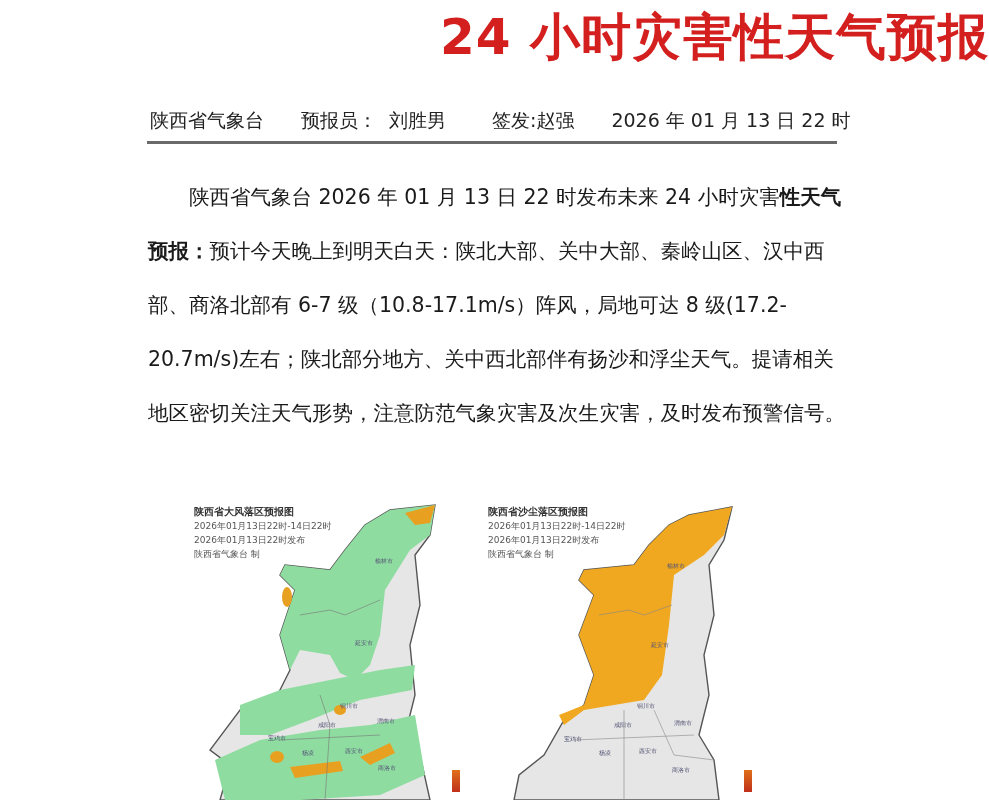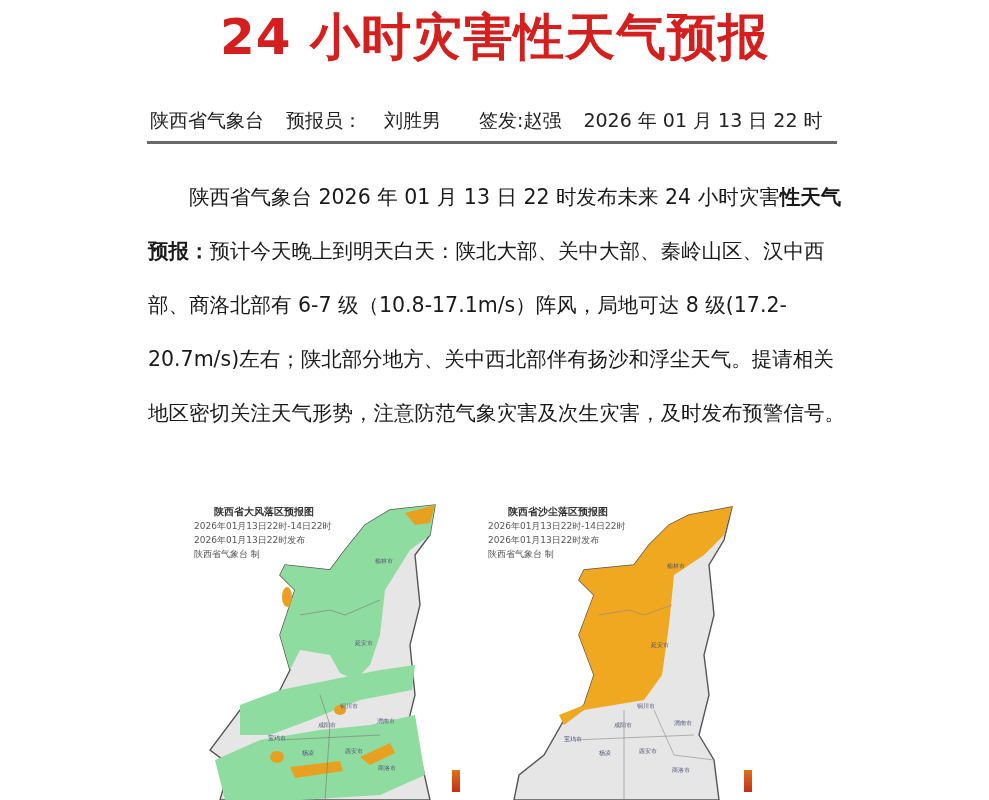--- a/index.html
+++ b/index.html
@@ -5,29 +5,29 @@
     html, body { margin: 0; padding: 0; }
     body {
       width: 989px; height: 800px; overflow: hidden;
       background: #ffffff;
       font-family: "DejaVu Sans", "Liberation Sans", sans-serif;
       color: #1a1a1a;
       position: relative;
     }
     .title {
       position: absolute; left: 0; top: 2px; width: 989px;
-      text-align: center;
+      text-align: right;
       font-size: 50px; font-weight: bold; color: #d41f1f;
       letter-spacing: 1px;
       line-height: 70px;
     }
     .meta {
       position: absolute; left: 150px; top: 108px; width: 680px;
       font-size: 19px; color: #222;
-      display: flex; gap: 0; white-space: nowrap;
+      display: flex; gap: 15px; white-space: nowrap;
     }
     .meta span { margin-right: 22px; }
     .meta .dt { margin-right: 0; }
     .rule {
       position: absolute; left: 147px; top: 141px; width: 690px;
       height: 3px; background: #6a6a6a;
     }
     .body-text {
       position: absolute; left: 148px; top: 170px; width: 700px;
       font-size: 20.5px; line-height: 54px; color: #1a1a1a;
@@ -37,35 +37,35 @@
     .map {
       position: absolute; top: 495px;
     }
     .map-wind { left: 180px; width: 300px; height: 305px; }
     .map-dust { left: 474px; width: 310px; height: 305px; }
     .map-caption {
       position: absolute; left: 14px; top: 10px;
       font-size: 9px; line-height: 14px; color: #555;
       white-space: nowrap;
     }
-    .map-caption .cap-title { font-size: 10px; color: #333; font-weight: bold; margin-left: 20px; }
+    .map-caption .cap-title { font-size: 10px; color: #333; font-weight: bold; }
     .map svg { position: absolute; left: 0; top: 0; }
     .city { font-size: 6px; fill: #557; }
     .legend {
       position: absolute; width: 8px; height: 22px; background: linear-gradient(#e0701a,#c0301a);
     }
   </style>
 </head>
 <body>
 
 <div class="title">24 小时灾害性天气预报</div>
 
 <div class="meta">
   <span>陕西省气象台</span>
-  <span><span style="margin-right:22px">预报员：</span><span style="margin-right:16px">刘胜男</span></span>
+  <span><span style="margin-right:12px">预报员：</span><span style="margin-right:9px">刘胜男</span></span>
   <span>签发:赵强</span>
   <span class="dt">2026 年 01 月 13 日 22 时</span>
 </div>
 <div class="rule"></div>
 
 <p class="body-text"><span>陕西省气象台 2026 年 01 月 13 日 22 时发布未来 24 小时灾害</span><b>性天气预报：</b><span>预计今天晚上到明天白天：陕北大部、关中大部、秦岭山区、汉中西部、商洛北部有 6-7 级（10.8-17.1m/s）阵风，局地可达 8 级(17.2-20.7m/s)左右；陕北部分地方、关中西北部伴有扬沙和浮尘天气。提请相关地区密切关注天气形势，注意防范气象灾害及次生灾害，及时发布预警信号。</span></p>
 
 <div class="map map-wind">
   <svg width="300" height="305" viewBox="0 0 300 305">
 

